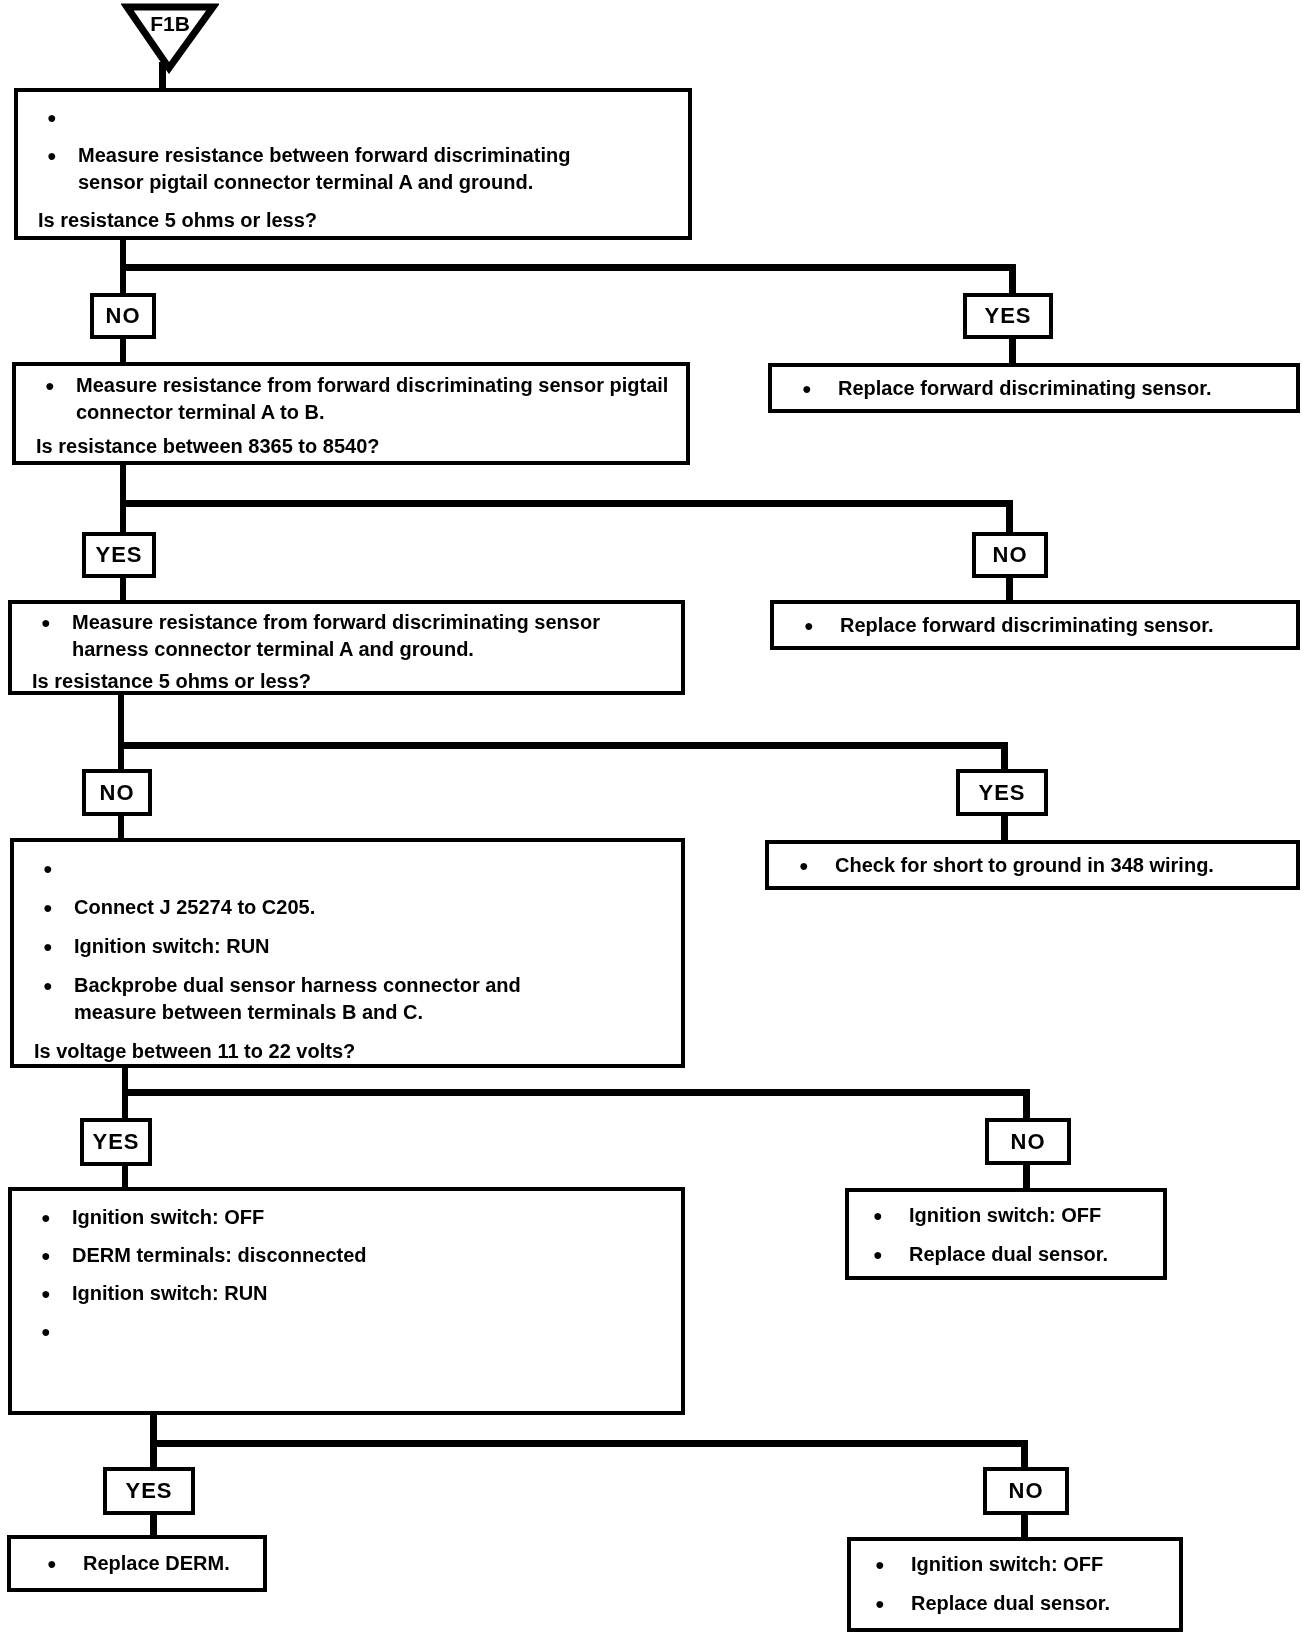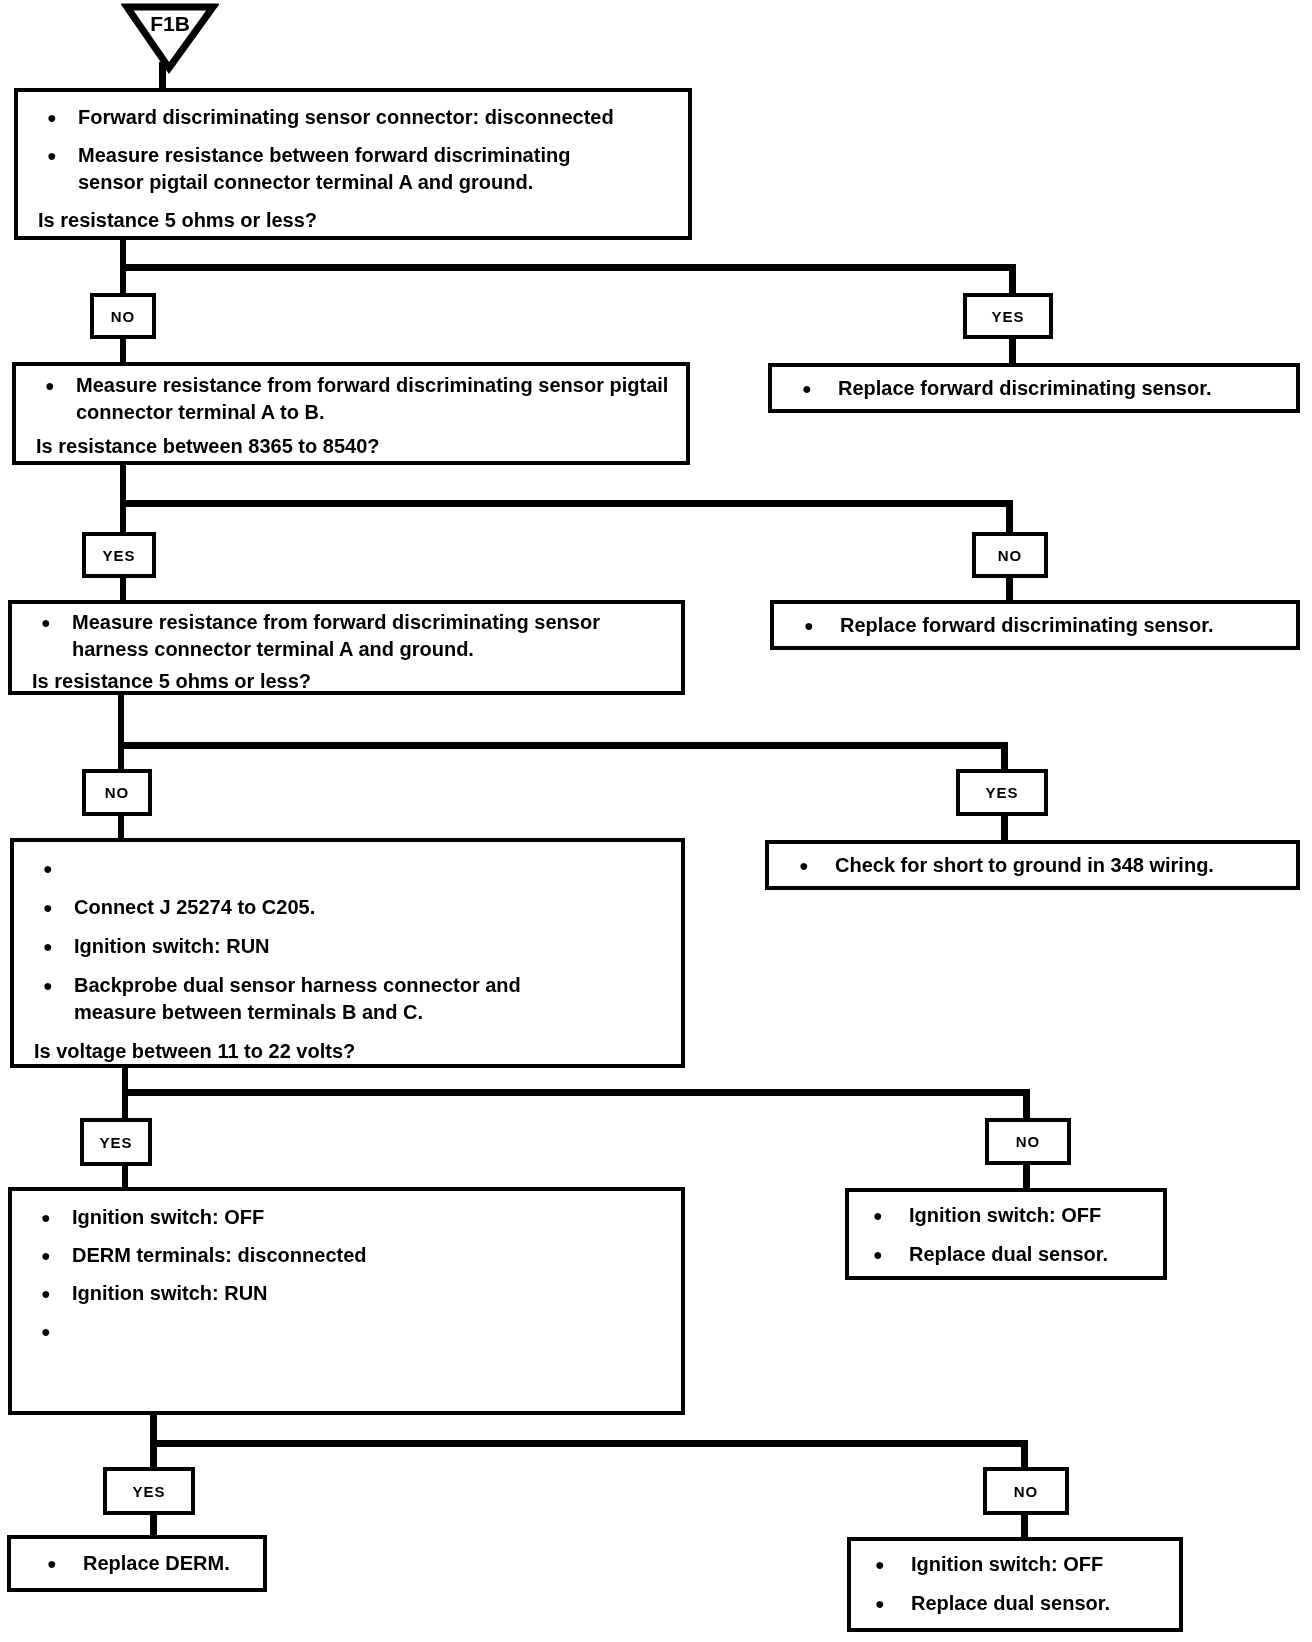--- a/index.html
+++ b/index.html
@@ -8,21 +8,21 @@
     font-family:"Liberation Sans", sans-serif;font-weight:bold;color:#000;
     overflow:hidden;
   }
   .line{position:absolute;background:#000;}
   .box{
     position:absolute;background:#fff;border:4px solid #000;box-sizing:border-box;
   }
   .lbl{
     position:absolute;background:#fff;border:4px solid #000;box-sizing:border-box;
     display:flex;align-items:center;justify-content:center;
-    font-size:15px;letter-spacing:1px;
+    font-size:22px;letter-spacing:1px;
   }
   .q{font-size:20px;line-height:27px;padding-left:16px;padding-right:8px;}
   .q .bullet{display:flex;margin-left:13px;}
   .q .dot{flex:0 0 31px;font-size:16px;}
   .q .ques{margin-left:4px;}
   .q1{padding-top:12px;} .q1 .bullet{margin-bottom:11px;}
   .q1 .bullet.b2 .bt{max-width:558px;}
   .q2{padding-top:6px;} .q2 .bullet{margin-bottom:7px;} .q2 .bt{max-width:612px;}
   .q3{padding-top:5px;} .q3 .bullet{margin-bottom:5px;} .q3 .bt{max-width:612px;}
   .q4{padding-top:13px;} .q4 .bullet{margin-bottom:12px;}
@@ -86,21 +86,20 @@
   <div class="lbl" style="left:82px;top:769px;width:70px;height:47px">NO</div>
   <div class="lbl" style="left:956px;top:769px;width:92px;height:47px">YES</div>
   <div class="lbl" style="left:80px;top:1118px;width:72px;height:48px">YES</div>
   <div class="lbl" style="left:985px;top:1118px;width:86px;height:47px">NO</div>
   <div class="lbl" style="left:103px;top:1467px;width:92px;height:48px">YES</div>
   <div class="lbl" style="left:983px;top:1467px;width:86px;height:48px">NO</div>
 
   <div class="box q q1" style="left:14px;top:88px;width:678px;height:152px">
     <div class="bullet b1">
       <span class="dot">●</span>
-      <span class="bt">Forward discriminating sensor connector: disconnected</span>
     </div>
     <div class="bullet b2">
       <span class="dot">●</span>
       <span class="bt">Measure resistance between forward discriminating sensor pigtail connector terminal A and ground.</span>
     </div>
     <div class="ques">Is resistance 5 ohms or less?</div>
   </div>
 
   <div class="box q q2" style="left:12px;top:362px;width:678px;height:103px">
     <div class="bullet b1">

